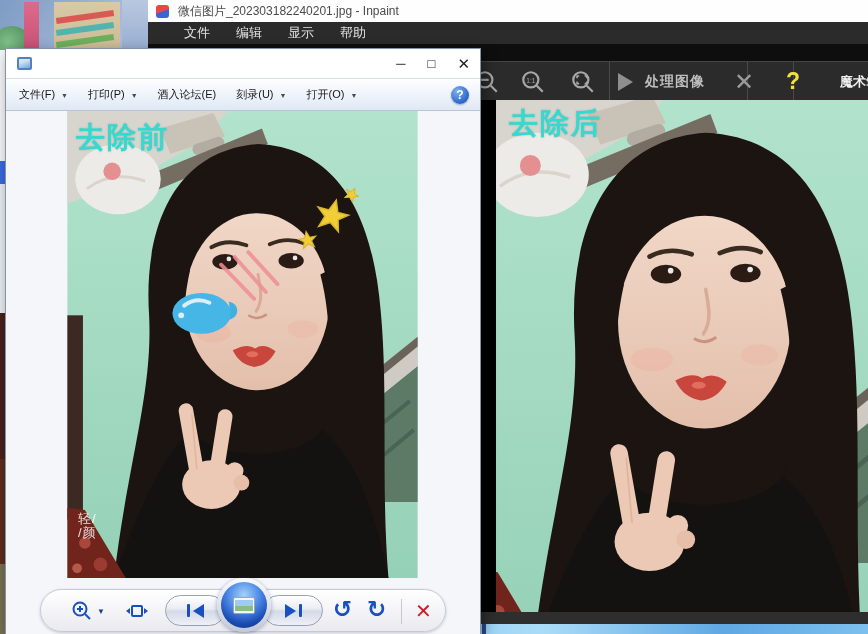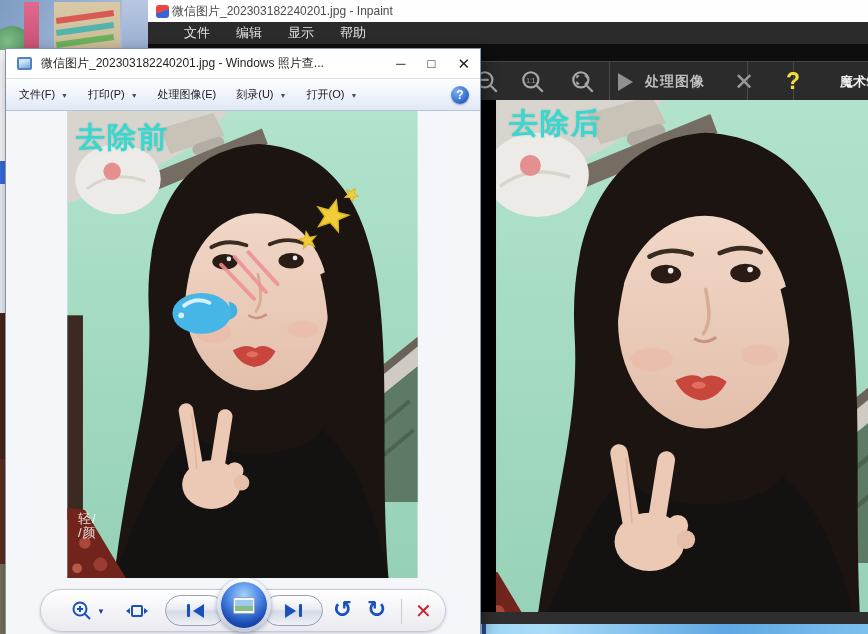--- a/index.html
+++ b/index.html
@@ -23,21 +23,21 @@
   .left-sliver { position:absolute; left:0; top:50px; width:7px; height:584px; z-index:1;
     background:linear-gradient(#f6f6f8 0 19%, #3a6ae0 19% 23%, #e9ecf2 23% 45%,
                #47231a 45% 70%, #5e2c20 70% 88%, #757056 88% 100%); }
 
   
   .inpaint { position:absolute; left:148px; top:0; width:720px; height:634px; z-index:2; background:#1c1c1c; overflow:hidden; }
   .ip-title { position:absolute; left:0; top:0; width:100%; height:22px; background:#fefefe;
               display:flex; align-items:center; }
   .ip-logo { width:13px; height:13px; margin-left:8px; border-radius:3px;
              background:linear-gradient(160deg,#e84743 0 48%,#3a63d8 52% 100%); }
-  .ip-title-text { margin-left:3px; font-size:12px; color:#4a4a4a; white-space:nowrap; }
+  .ip-title-text { margin-left:9px; font-size:12px; color:#4a4a4a; white-space:nowrap; }
   .ip-menubar { position:absolute; left:0; top:22px; width:100%; height:22px; background:#2b2b2b;
                 display:flex; align-items:center; padding-left:36px; gap:26px; }
   .ip-menu-item { font-size:13px; color:#e2e2e2; cursor:default; }
   .ip-gap { position:absolute; left:0; top:44px; width:100%; height:17px; background:#0e0e0e; }
   .ip-toolbar { position:absolute; left:0; top:61px; width:100%; height:39px; background:#2b2b2b;
                 border-top:1px solid #454545; }
   .ip-tool { position:absolute; top:0; height:39px; display:flex; align-items:center; justify-content:flex-start; }
   .ip-sep { position:absolute; top:0; width:1px; height:39px; background:#4a4a4a; }
   .ip-play { width:0; height:0; border-top:9px solid transparent; border-bottom:9px solid transparent;
              border-left:15px solid #8f8f8f; }
@@ -265,39 +265,38 @@
       </div>
     </div>
     <div class="ip-bottombar"></div>
     <div class="taskbar-strip"></div>
     <div class="taskbar-mark"></div>
   </section>
 
   <section class="viewer">
     <header class="pv-title">
       <div class="pv-logo"></div>
-      <span class="pv-title-text">微信图片_202303182240201.jpg - Windows 照片查...</span>
       <div class="pv-winbtns">
         <span class="pv-winbtn">─</span>
         <span class="pv-winbtn">□</span>
         <span class="pv-winbtn" style="font-size:15px;">✕</span>
       </div>
     </header>
 
     <nav class="pv-menubar">
       <span class="pv-menu-item">
         <span class="pv-menu-label">文件(F)</span>
         <span class="pv-caret">▼</span>
       </span>
       <span class="pv-menu-item">
         <span class="pv-menu-label">打印(P)</span>
         <span class="pv-caret">▼</span>
       </span>
       <span class="pv-menu-item">
-        <span class="pv-menu-label">处理图像(E)</span>
+        <span class="pv-menu-label">酒入论坛(E)</span>
       </span>
       <span class="pv-menu-item">
         <span class="pv-menu-label">刻录(U)</span>
         <span class="pv-caret">▼</span>
       </span>
       <span class="pv-menu-item">
         <span class="pv-menu-label">打开(O)</span>
         <span class="pv-caret">▼</span>
       </span>
       <span class="pv-help">?</span>

